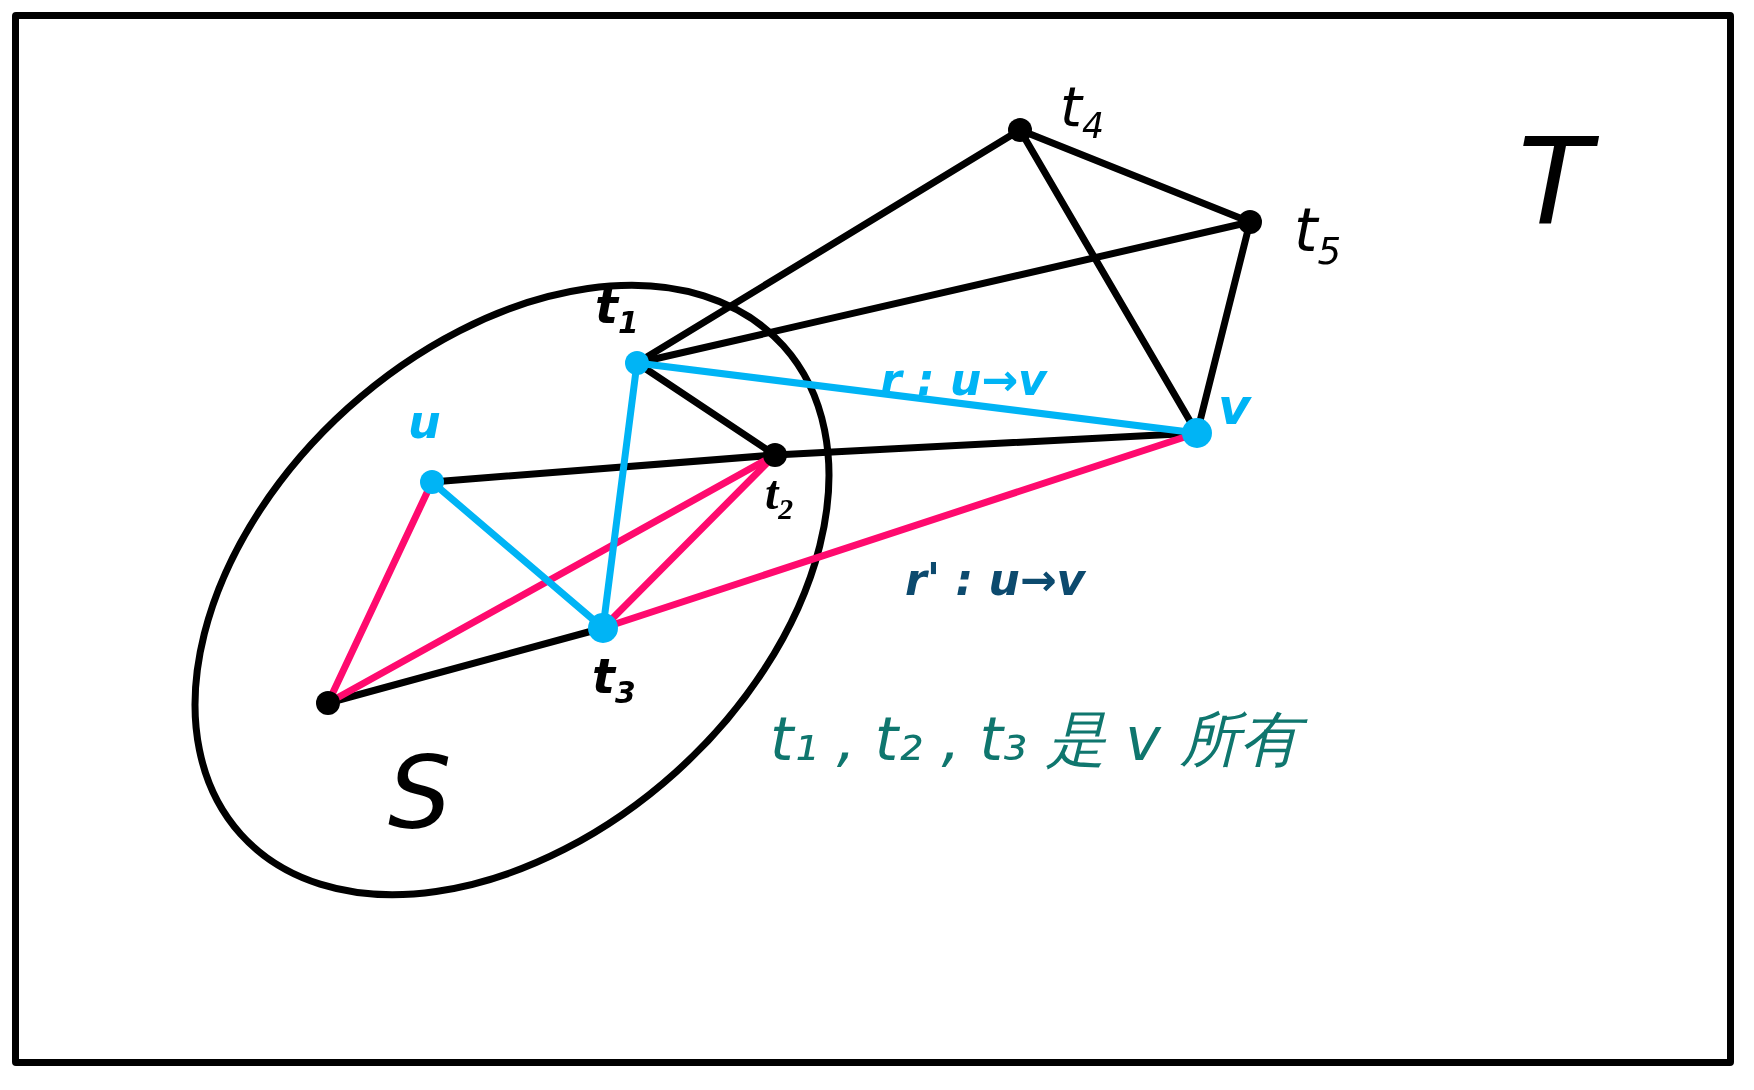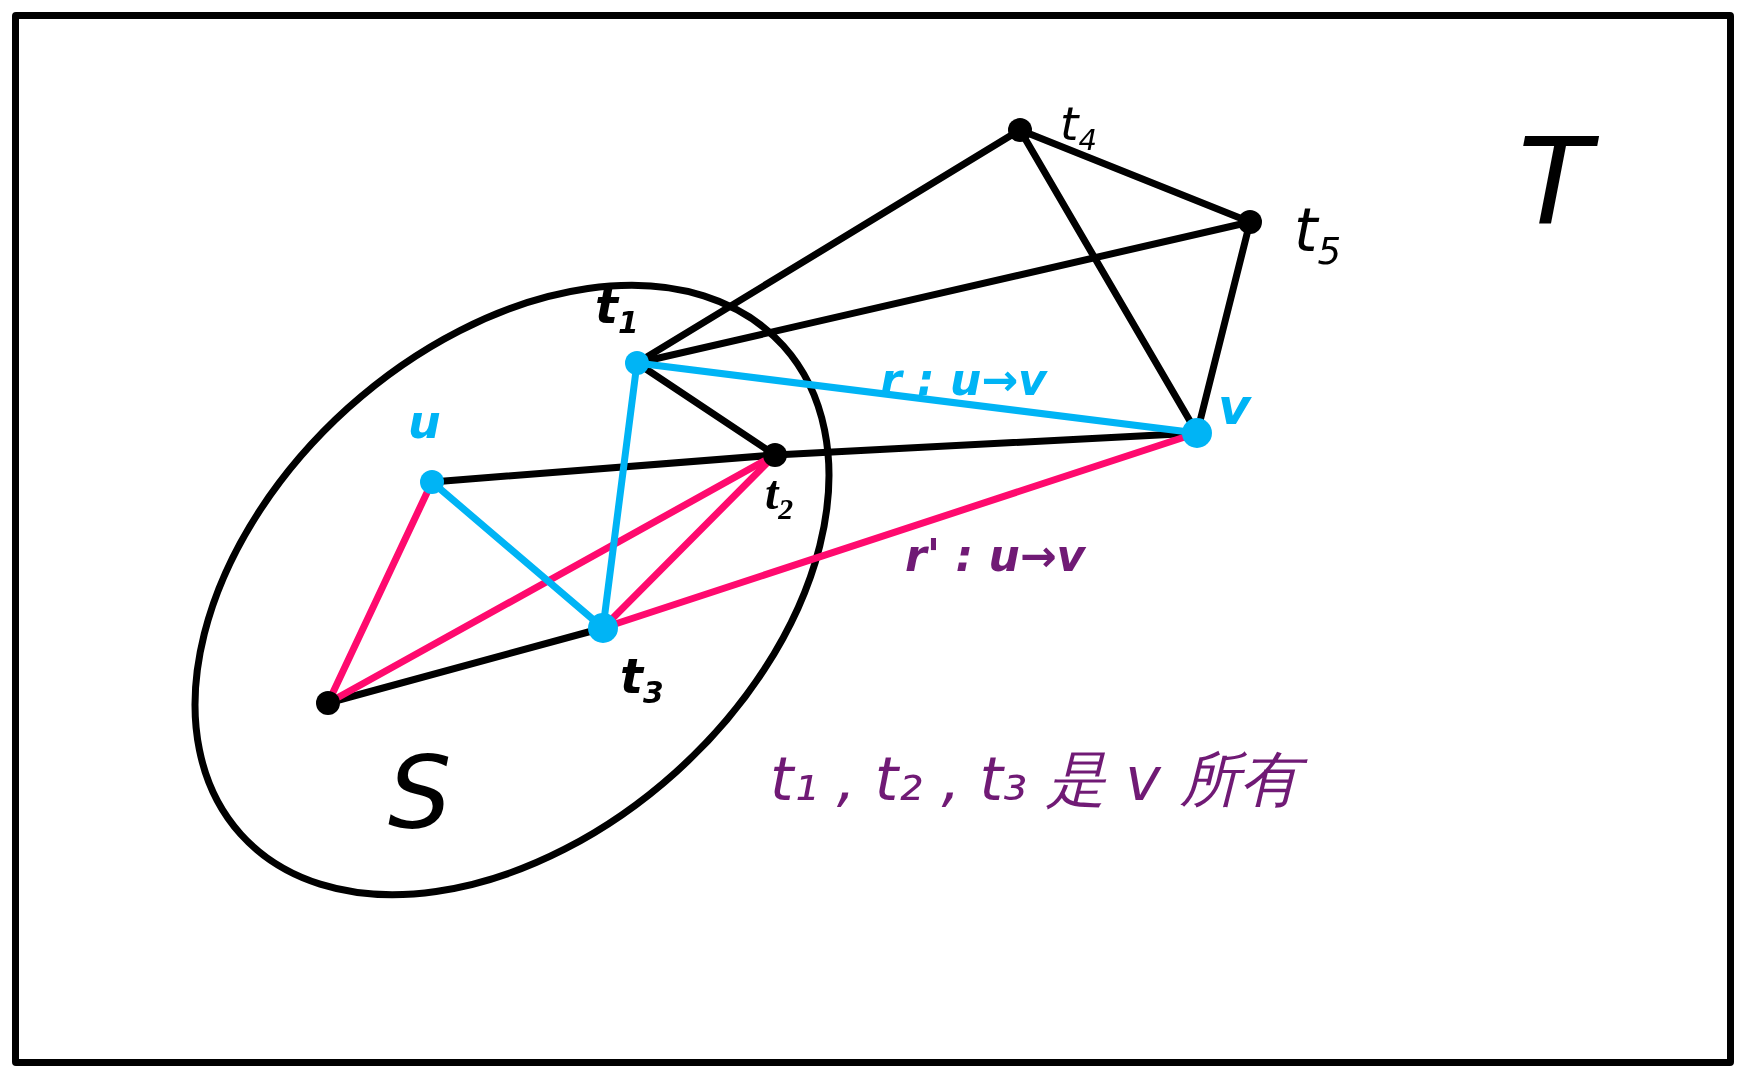--- a/index.html
+++ b/index.html
@@ -2,23 +2,23 @@
 <html><head>
 <meta charset="utf-8">
 <style>
   html, body { margin: 0; padding: 0; background: #ffffff; }
   body { width: 1754px; height: 1090px; position: relative; overflow: hidden; font-family: "DejaVu Sans", sans-serif; }
   #canvas { position: absolute; left: 0; top: 0; width: 1754px; height: 1090px; }
   .frame { position: absolute; left: 12px; top: 12px; width: 1722px; height: 1054px; border: 7px solid #000; border-radius: 4px; box-sizing: border-box; }
   .lbl { position: absolute; font-family: "DejaVu Sans", sans-serif; font-style: italic; white-space: nowrap; }
   .lbl-black { color: #000; }
   .lbl-blue { color: #00b4f5; font-weight: bold; }
-  .lbl-pink { color: #701a75; font-weight: bold; }
+  .lbl-pink { color: #0c4a6e; font-weight: bold; margin-top: 24px; }
   .sub { font-size: 0.62em; vertical-align: -0.35em; font-style: italic; }
-  .caption { position: absolute; left: 770px; top: 735px; font-family: "DejaVu Sans", sans-serif; font-size: 60px; line-height: 88px; color: #701a75; font-style: italic; }
+  .caption { position: absolute; left: 770px; top: 695px; font-family: "DejaVu Sans", sans-serif; font-size: 60px; line-height: 88px; color: #0f766e; font-style: italic; }
 </style>
 </head>
 <body>
 
 <div class="frame"></div>
 
 <svg id="canvas" viewBox="0 0 1754 1090">
 
   <ellipse cx="512" cy="590" rx="365" ry="245" transform="rotate(-42 512 590)" fill="none" stroke="#000" stroke-width="7"></ellipse>
   <g id="edges-black">
@@ -54,22 +54,22 @@
       <circle cx="328" cy="703" r="12" fill="#000000"></circle>
     </g>
 </svg>
 
 <div class="lbl lbl-black" style="left:1518px;top:112px;font-size:120px;font-weight:normal;">T</div>
 <div class="lbl lbl-black" style="left:388px;top:735px;font-size:100px;">S</div>
 
 <div class="lbl lbl-blue" style="left:408px;top:395px;font-size:46px;"><span>u</span></div>
 <div class="lbl lbl-black" style="left:595px;top:278px;font-size:48px;font-weight:bold;"><span>t</span><span class="sub">1</span></div>
 <div class="lbl lbl-black" style="left:765px;top:465px;font-size:48px;font-weight:bold;font-family:Liberation Serif, serif;"><span>t</span><span class="sub">2</span></div>
-<div class="lbl lbl-black" style="left:620px;top:648px;font-size:48px;font-weight:bold;"><span>t</span><span class="sub">3</span></div>
-<div class="lbl lbl-black" style="left:1060px;top:96px;font-size:47px;"><span>t</span><span class="sub">4</span></div>
+<div class="lbl lbl-black" style="left:592px;top:648px;font-size:48px;font-weight:bold;"><span>t</span><span class="sub">3</span></div>
+<div class="lbl lbl-black" style="left:1060px;top:74px;font-size:56px;"><span>t</span><span class="sub">4</span></div>
 <div class="lbl lbl-black" style="left:1270px;top:195px;font-size:60px;margin-left:24px;"><span>t</span><span class="sub">5</span></div>
 <div class="lbl lbl-blue" style="left:1218px;top:378px;font-size:50px;"><span>v</span></div>
 
 <div class="lbl lbl-blue" style="left:880px;top:338px;font-size:44px;margin-top:16px;">r : u→v</div>
 <div class="lbl lbl-pink" style="left:905px;top:530px;font-size:44px;">r' : u→v</div>
 
 <div class="caption">
   <div>t₁ , t₂ , t₃ 是 v 所有</div>
 </div>
 

